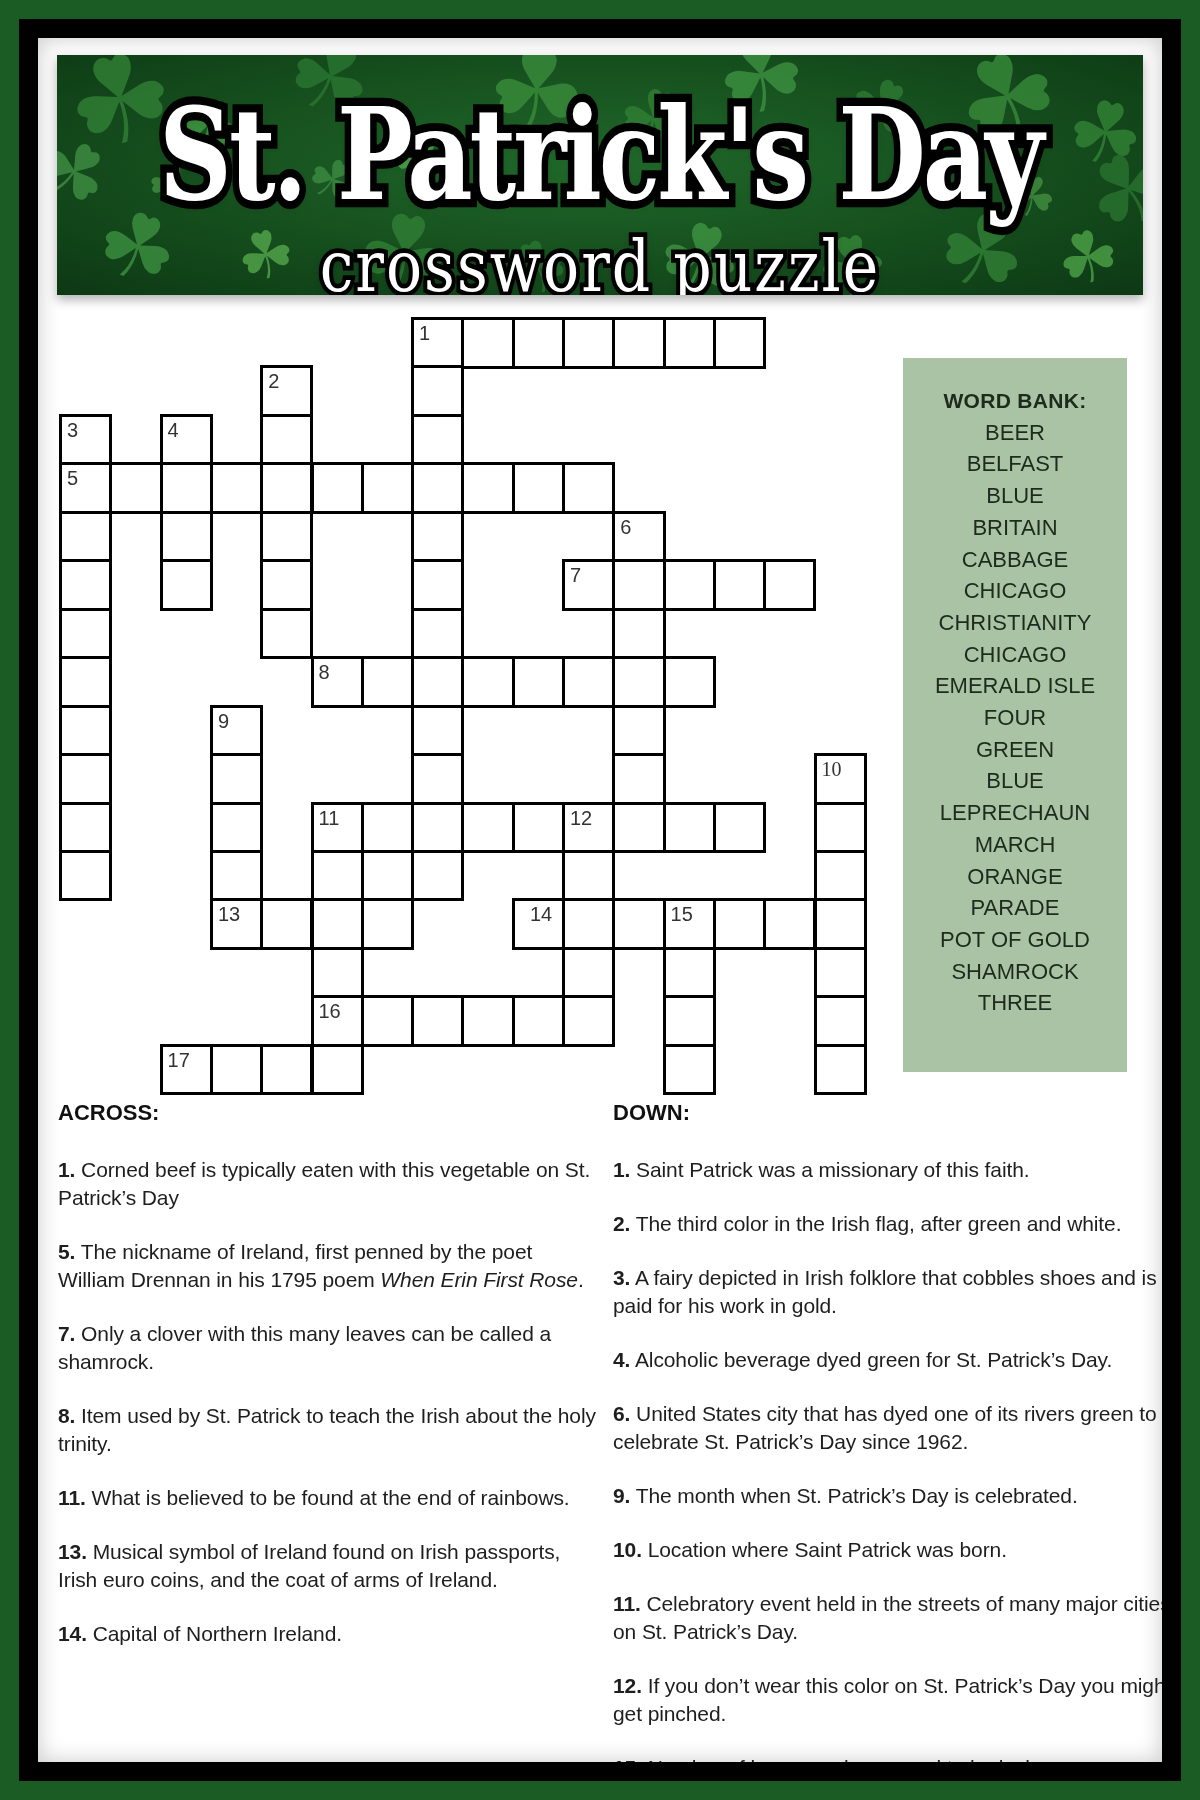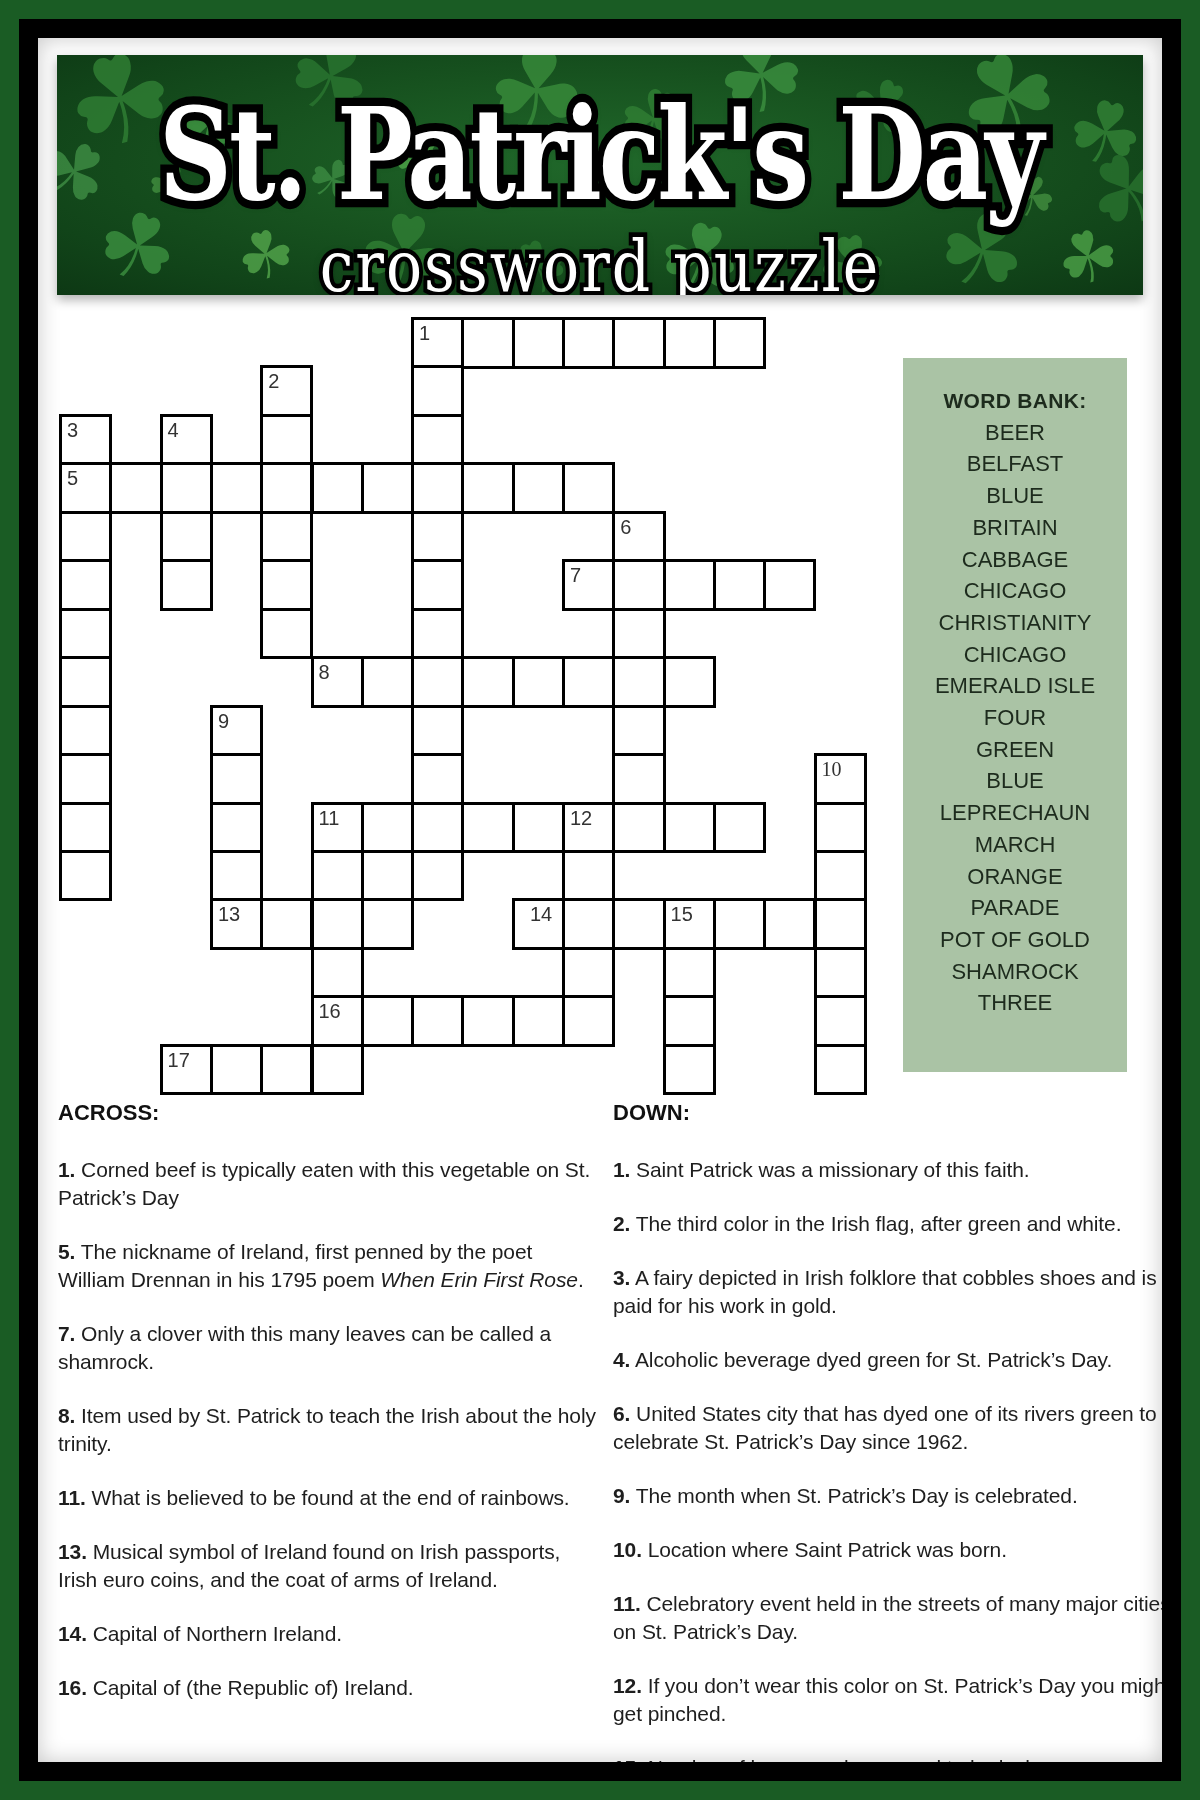--- a/index.html
+++ b/index.html
@@ -249,21 +249,20 @@
     <div class="clues-heading" id="across-heading">ACROSS:</div>
     <div class="clues-heading" id="down-heading">DOWN:</div>
     <div class="clues-col" id="across-col">
         <div class="clue"><b>1.</b> Corned beef is typically eaten with this vegetable on St. Patrick’s Day</div>
         <div class="clue"><b>5.</b> The nickname of Ireland, first penned by the poet William Drennan in his 1795 poem <i>When Erin First Rose</i>.</div>
         <div class="clue"><b>7.</b> Only a clover with this many leaves can be called a shamrock.</div>
         <div class="clue"><b>8.</b> Item used by St. Patrick to teach the Irish about the holy trinity.</div>
         <div class="clue"><b>11.</b> What is believed to be found at the end of rainbows.</div>
         <div class="clue"><b>13.</b> Musical symbol of Ireland found on Irish passports, Irish euro coins, and the coat of arms of Ireland.</div>
         <div class="clue"><b>14.</b> Capital of Northern Ireland.</div>
-        <div class="clue"><b>16.</b> Capital of (the Republic of) Ireland.</div>
       </div>
     <div class="clues-col" id="down-col">
         <div class="clue"><b>1.</b> Saint Patrick was a missionary of this faith.</div>
         <div class="clue"><b>2.</b> The third color in the Irish flag, after green and white.</div>
         <div class="clue"><b>3.</b> A fairy depicted in Irish folklore that cobbles shoes and is paid for his work in gold.</div>
         <div class="clue"><b>4.</b> Alcoholic beverage dyed green for St. Patrick’s Day.</div>
         <div class="clue"><b>6.</b> United States city that has dyed one of its rivers green to celebrate St. Patrick’s Day since 1962.</div>
         <div class="clue"><b>9.</b> The month when St. Patrick’s Day is celebrated.</div>
         <div class="clue"><b>10.</b> Location where Saint Patrick was born.</div>
         <div class="clue"><b>11.</b> Celebratory event held in the streets of many major cities on St. Patrick’s Day.</div>

